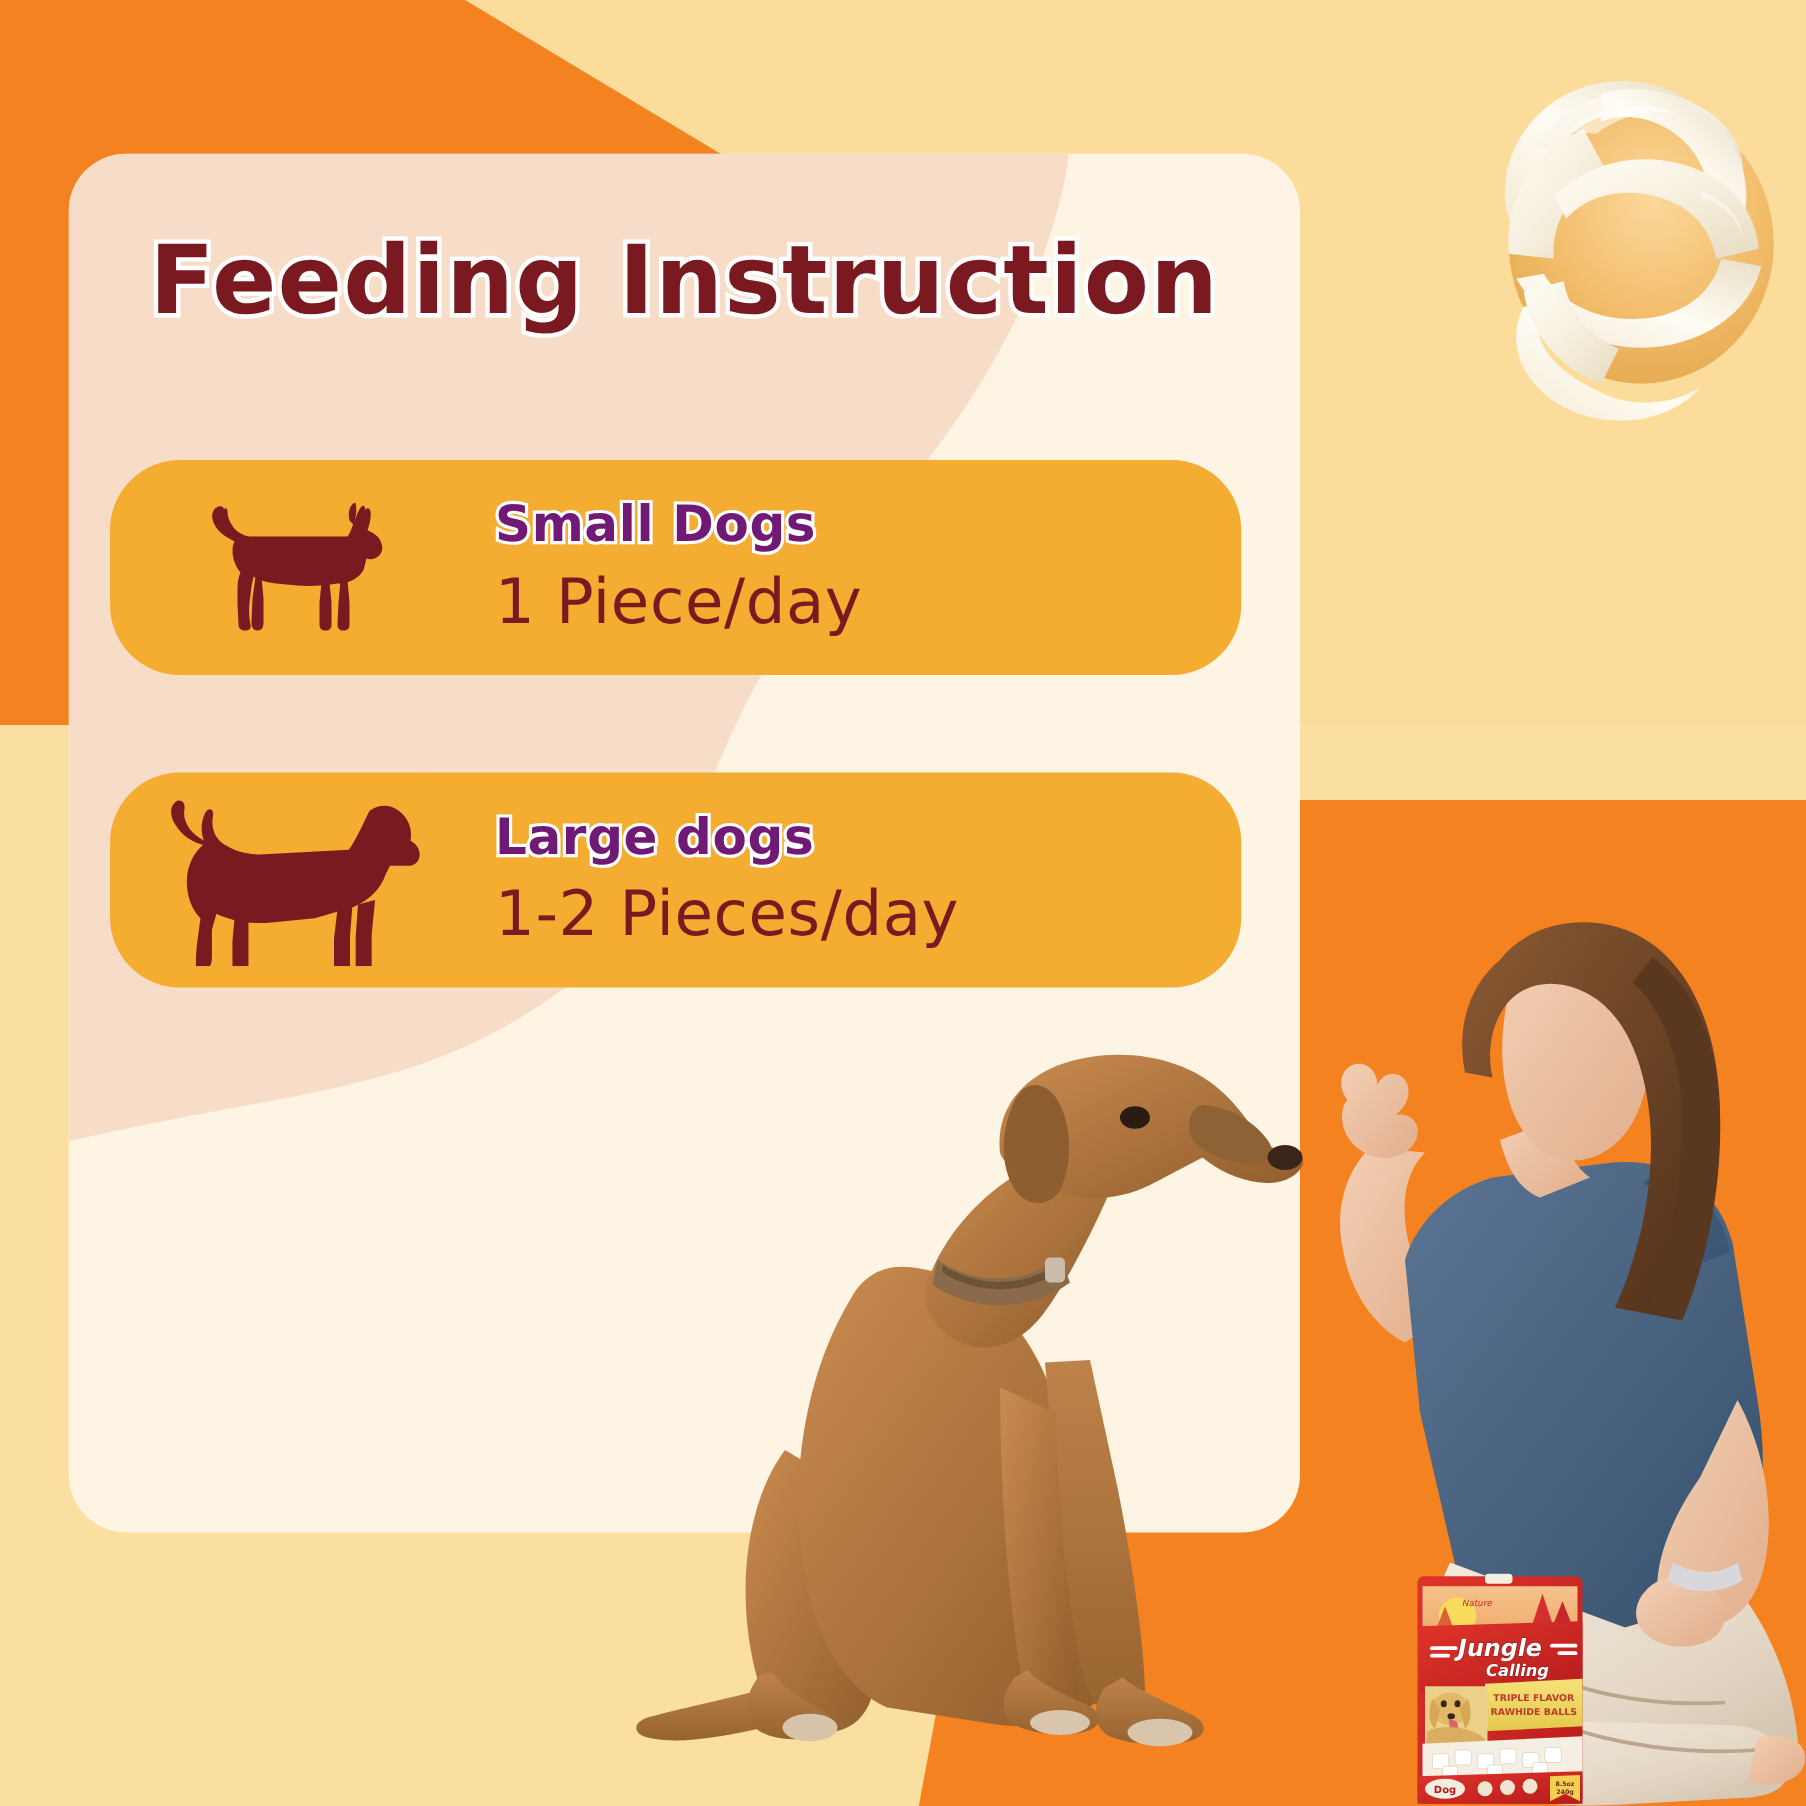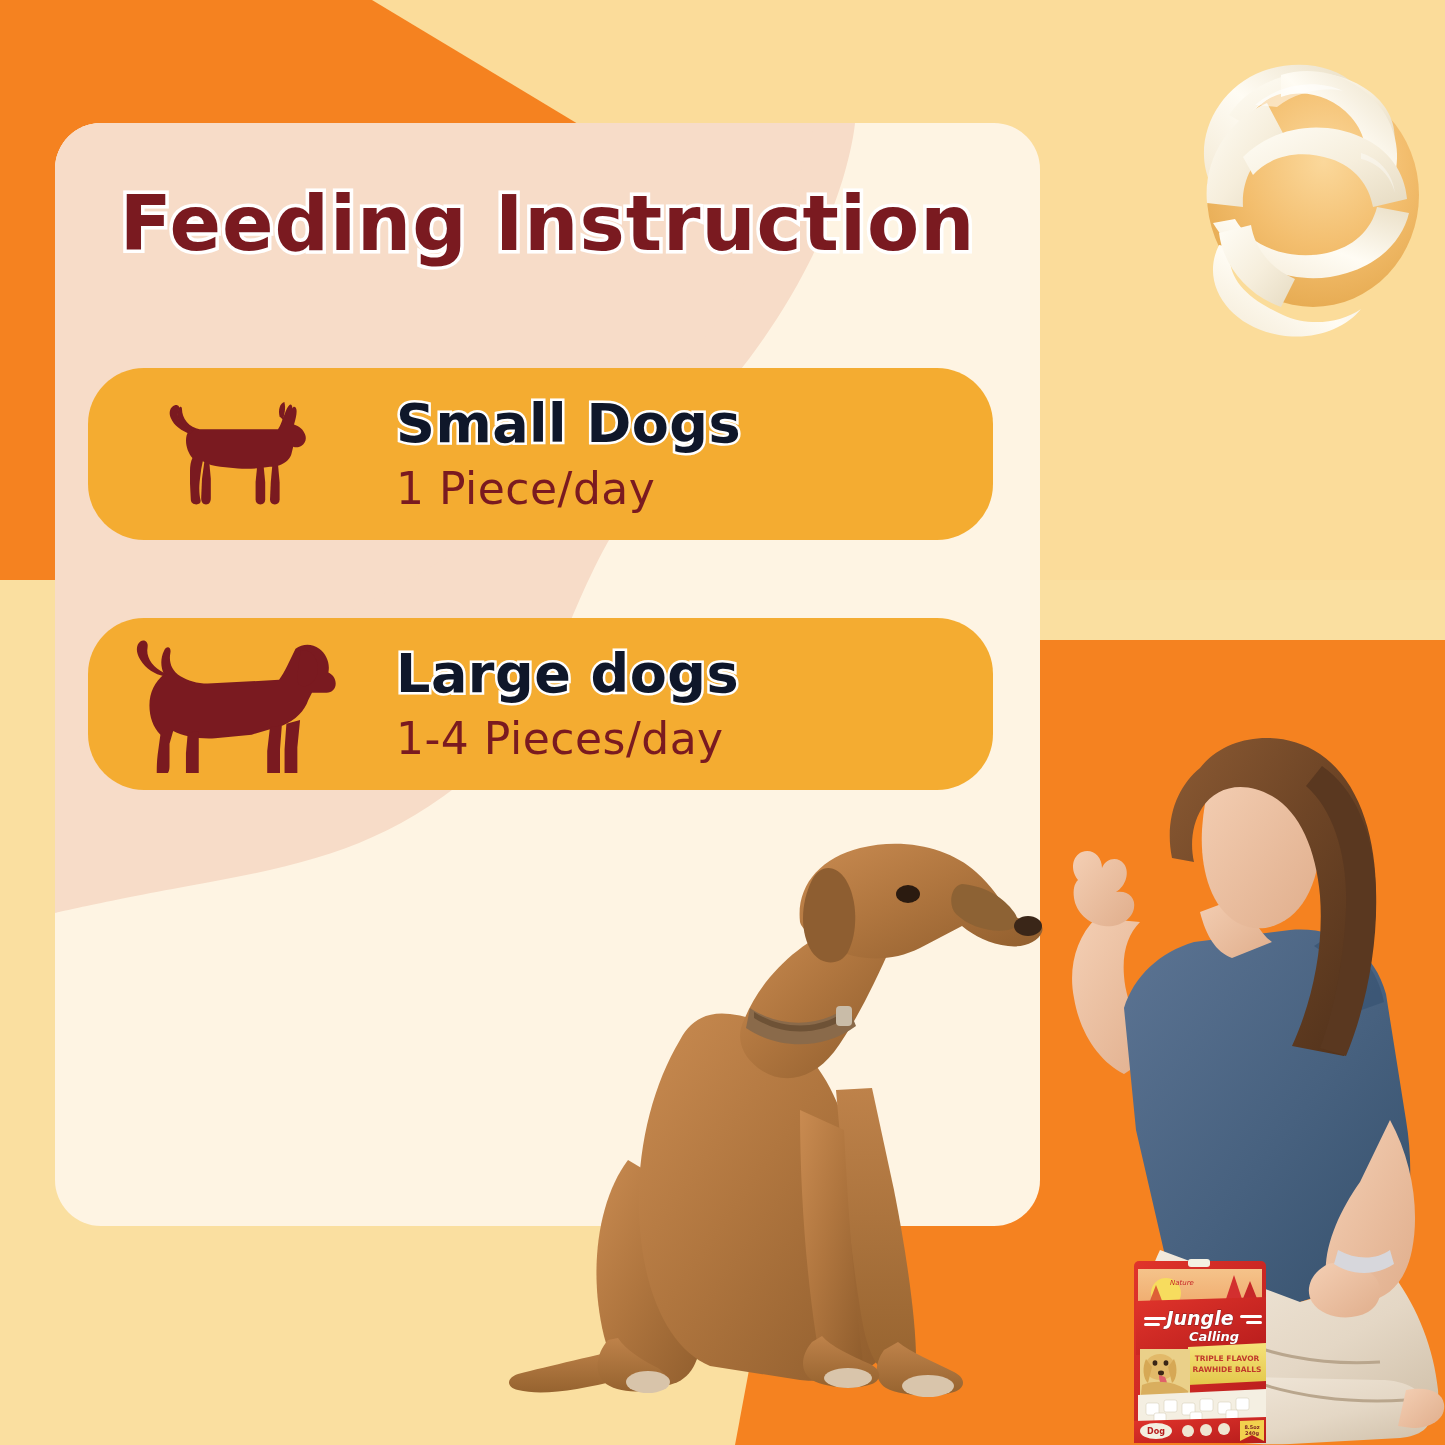--- a/index.html
+++ b/index.html
@@ -63,30 +63,30 @@
   .row-icon {
     width:300px; height:160px;
     display:flex; align-items:center; justify-content:center;
     flex:none;
   }
   .row-icon svg { display:block; }
   .row-text { flex:1; padding-left:8px; }
   .row-title {
     font-family:"DejaVu Sans", sans-serif;
     font-weight:bold;
-    font-size:54px;
-    color:#0f172a;
+    font-size:40px;
+    color:#701a75;
     -webkit-text-stroke:5px #FFFFFF;
     paint-order:stroke fill;
     line-height:1.15;
     letter-spacing:0.5px;
   }
   .row-sub {
     font-family:"DejaVu Sans", sans-serif;
-    font-size:44px;
+    font-size:50px;
     color:#7A1A20;
     line-height:1.2;
     margin-top:8px;
     letter-spacing:0.5px;
   }
 
   
   .photo { position:absolute; }
   #rawhide-ball { left:1185px; top:35px; width:250px; height:325px; }
   #hero-photo   { left:500px; top:690px; width:945px; height:755px; }
@@ -215,21 +215,21 @@
             M34,44 C24,42 14,36 8,26 C3,18 3,10 8,6
             C12,3 17,6 16,12 C14,22 20,32 30,38 C33,40 36,41 38,42 Z"></path>
 
           <path fill="#7A1A20" d="
             M184,16 C192,14 200,20 202,30 C204,40 200,50 192,54
             C186,57 180,54 180,48 C180,40 182,26 184,16 Z"></path>
         </svg>
       </div>
       <div class="row-text">
         <div class="row-title">Large dogs</div>
-        <div class="row-sub">1-4 Pieces/day</div>
+        <div class="row-sub">1-2 Pieces/day</div>
       </div>
     </div>
   </div>
 
   <svg class="photo" id="rawhide-ball" viewBox="0 0 250 325">
     <defs>
       <radialGradient id="coreG" cx="55%" cy="35%" r="70%">
         <stop offset="0%" stop-color="#FBD89B"></stop>
         <stop offset="55%" stop-color="#F3BE6E"></stop>
         <stop offset="100%" stop-color="#E5A94F"></stop>

